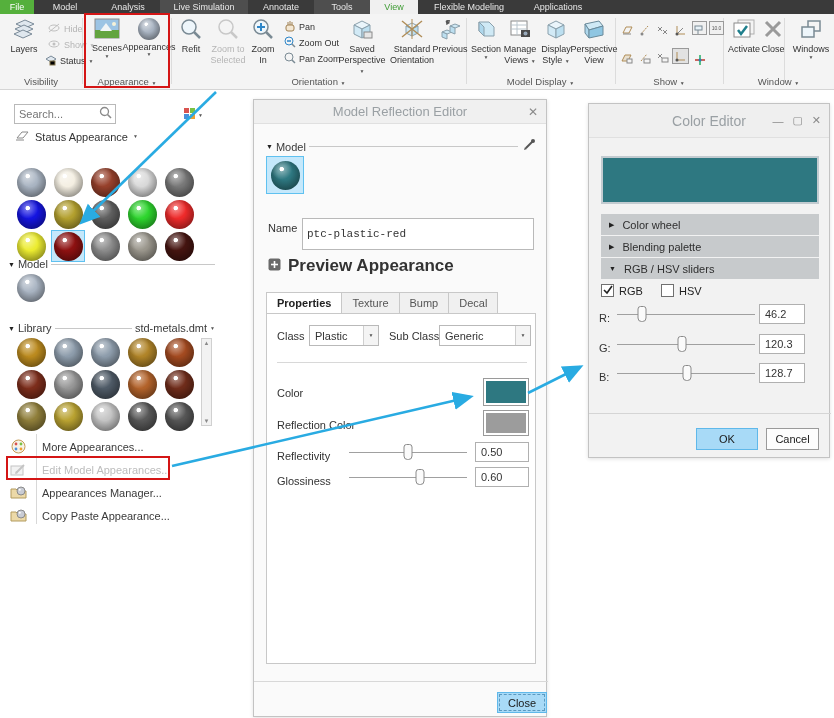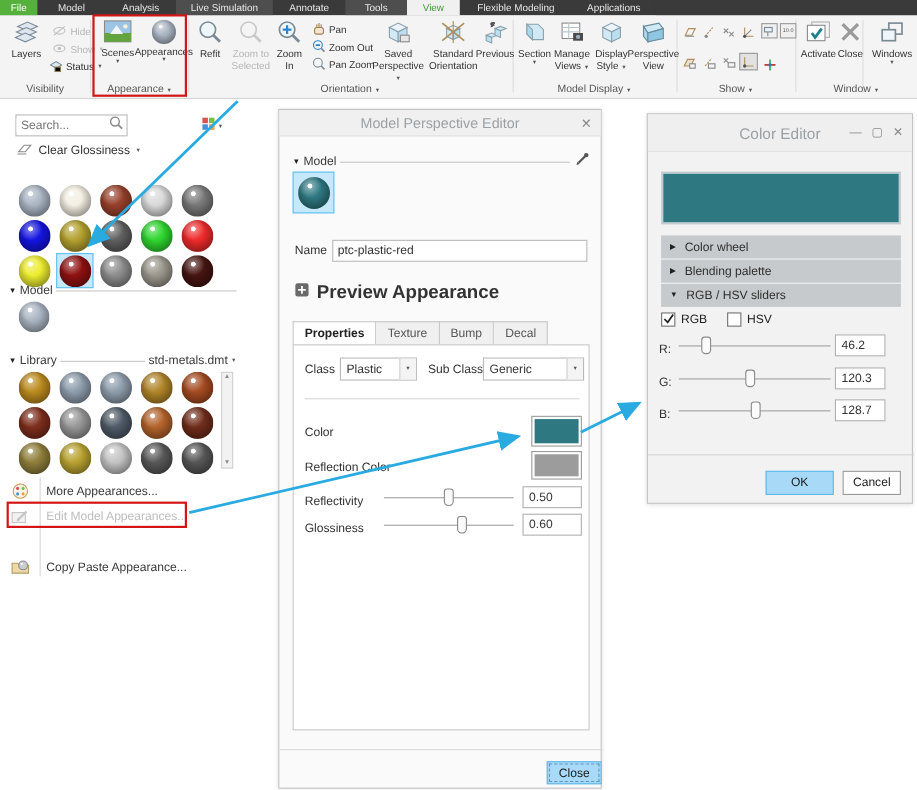--- a/index.html
+++ b/index.html
@@ -364,21 +364,21 @@
           <rect x="7" y="7" width="5" height="5" fill="#f0a030"></rect>
         </svg></span>
     <span class="caret">▼</span>
   </div>
 
   <div class="abs" style="left:14px; top:130px; display:flex; align-items:center; gap:5px; font-size:11px">
     <span><svg width="16" height="11">
           <polygon points="3,8 8,2 14,2 9,8" fill="#fff" stroke="#8a8a8a"></polygon>
           <line x1="2" y1="10" x2="10" y2="10" stroke="#8a8a8a"></line>
         </svg></span>
-    <span>Clear Glossiness</span>
+    <span>Status Appearance</span>
     <span class="caret">▼</span>
   </div>
 
   <div class="swgrid" style="left:14px; top:166px; width:200px; height:96px" id="myGrid">
       <div class="swcell" style="left: 0px; top: 0px;">
         <div class="sph" style="background: radial-gradient(circle at 37% 28%, rgb(255, 255, 255) 0%, rgb(255, 255, 255) 7%, rgba(255, 255, 255, 0) 9%), radial-gradient(circle at 37% 28%, rgba(255, 255, 255, 0.5) 0%, rgba(255, 255, 255, 0) 38%), radial-gradient(circle at 46% 40%, rgb(169, 180, 194) 30%, rgb(0, 0, 0) 150%);"></div>
       </div>
       <div class="swcell" style="left: 37px; top: 0px;">
         <div class="sph" style="background: radial-gradient(circle at 37% 28%, rgb(255, 255, 255) 0%, rgb(255, 255, 255) 7%, rgba(255, 255, 255, 0) 9%), radial-gradient(circle at 37% 28%, rgba(255, 255, 255, 0.5) 0%, rgba(255, 255, 255, 0) 38%), radial-gradient(circle at 46% 40%, rgb(244, 239, 226) 30%, rgb(0, 0, 0) 150%);"></div>
       </div>
@@ -505,54 +505,64 @@
   <div class="menuitem" style="top:459px; color:#bdbdbd">
     <span class="mico">
         <svg width="16" height="14">
           <rect x="1" y="3" width="12" height="9" fill="#f2f2f2" stroke="#c4c4c4"></rect>
           <line x1="14" y1="2" x2="6" y2="10" stroke="#c4c4c4" stroke-width="2"></line>
           <polygon points="5,11 8,10 6,8" fill="#c4c4c4"></polygon>
         </svg>
       </span>
     <span class="mlabel">Edit Model Appearances...</span>
   </div>
+  <div class="menuitem" style="top:482px">
+    <span class="mico">
+        <svg width="17" height="15">
+          <polygon points="1,4 6,4 8,6 16,6 16,13 1,13" fill="#ecd9a8" stroke="#b39b5e"></polygon>
+          <circle cx="11" cy="6" r="4" fill="#c9ccd4" stroke="#8a8a8a"></circle>
+          <circle cx="9.8" cy="4.8" r="1" fill="#fff"></circle>
+        </svg>
+      </span>
+    <span class="mlabel">Appearances Manager...</span>
+  </div>
   <div class="menuitem" style="top:505px">
     <span class="mico">
         <svg width="17" height="15">
           <polygon points="1,4 6,4 8,6 16,6 16,13 1,13" fill="#ecd9a8" stroke="#b39b5e"></polygon>
           <circle cx="11" cy="6" r="4" fill="#c9ccd4" stroke="#8a8a8a"></circle>
           <circle cx="9.8" cy="4.8" r="1" fill="#fff"></circle>
         </svg>
       </span>
     <span class="mlabel">Copy Paste Appearance...</span>
   </div>
 
   <div class="dialog" style="left:253px; top:99px; width:294px; height:618px">
     <div class="titlebar" style="height:24px; font-size:13px">
-      <span>Model Perspective Editor</span>
+      <span>Model Reflection Editor</span>
       <div class="winbtns">
           <span style="font-size:12px">✕</span>
         </div>
     </div>
     <div class="sechead" style="left:12px; top:38px; width:270px">
       <span class="tri">▼</span>
       <span>Model</span>
       <span class="hline"></span>
       <span><svg width="15" height="15">
             <line x1="12" y1="3" x2="5" y2="10" stroke="#555" stroke-width="2"></line>
             <circle cx="12" cy="3" r="2" fill="#555"></circle>
             <polygon points="3,12 6,11 4,9" fill="#555"></polygon>
           </svg></span>
     </div>
     <div class="abs" style="left:12px; top:56px; width:38px; height:38px; background:#c5e8fb; border:1px solid #5fc1f0; display:flex; align-items:center; justify-content:center">
       <div class="sph" id="editorSphere" style="width: 29px; height: 29px; background: radial-gradient(circle at 37% 28%, rgb(255, 255, 255) 0%, rgb(255, 255, 255) 7%, rgba(255, 255, 255, 0) 9%), radial-gradient(circle at 37% 28%, rgba(255, 255, 255, 0.5) 0%, rgba(255, 255, 255, 0) 38%), radial-gradient(circle at 46% 40%, rgb(46, 120, 129) 30%, rgb(0, 0, 0) 150%);"></div>
     </div>
     <div class="abs" style="left:14px; top:122px; font-size:11px">Name</div>
     <div class="abs" style="left:48px; top:118px">
-      <input class="field" style="width: 232px; height: 20px;" value="ptc-plastic-red">
+      <input class="field" style="width: 232px; height: 32px; font-family: Liberation Mono, monospace;" value="ptc-plastic-red">
     </div>
     <div class="abs" style="left:14px; top:156px; display:flex; align-items:center; gap:7px">
       <span><svg width="13" height="13">
             <rect x="0.5" y="0.5" width="12" height="12" rx="2" fill="#6a6a6a"></rect>
             <line x1="3" y1="6.5" x2="10" y2="6.5" stroke="#fff" stroke-width="1.6"></line>
             <line x1="6.5" y1="3" x2="6.5" y2="10" stroke="#fff" stroke-width="1.6"></line>
           </svg></span>
       <span style="font-weight:bold; font-size:17px">Preview Appearance</span>
     </div>
 

